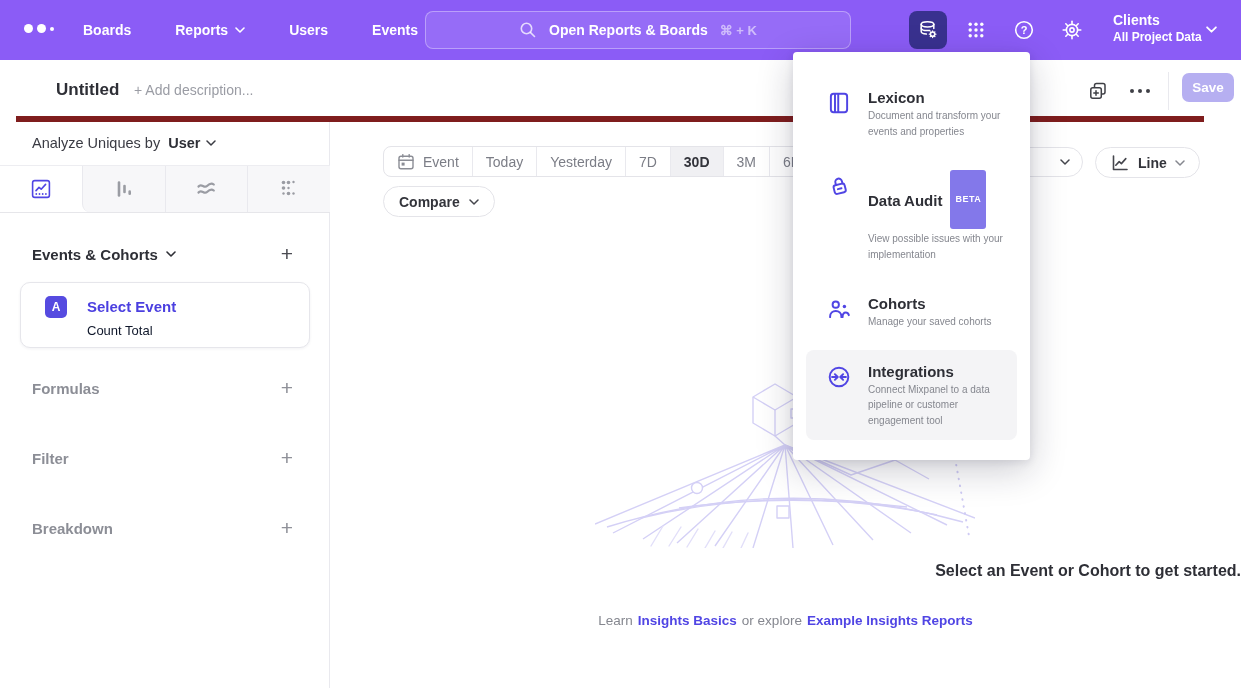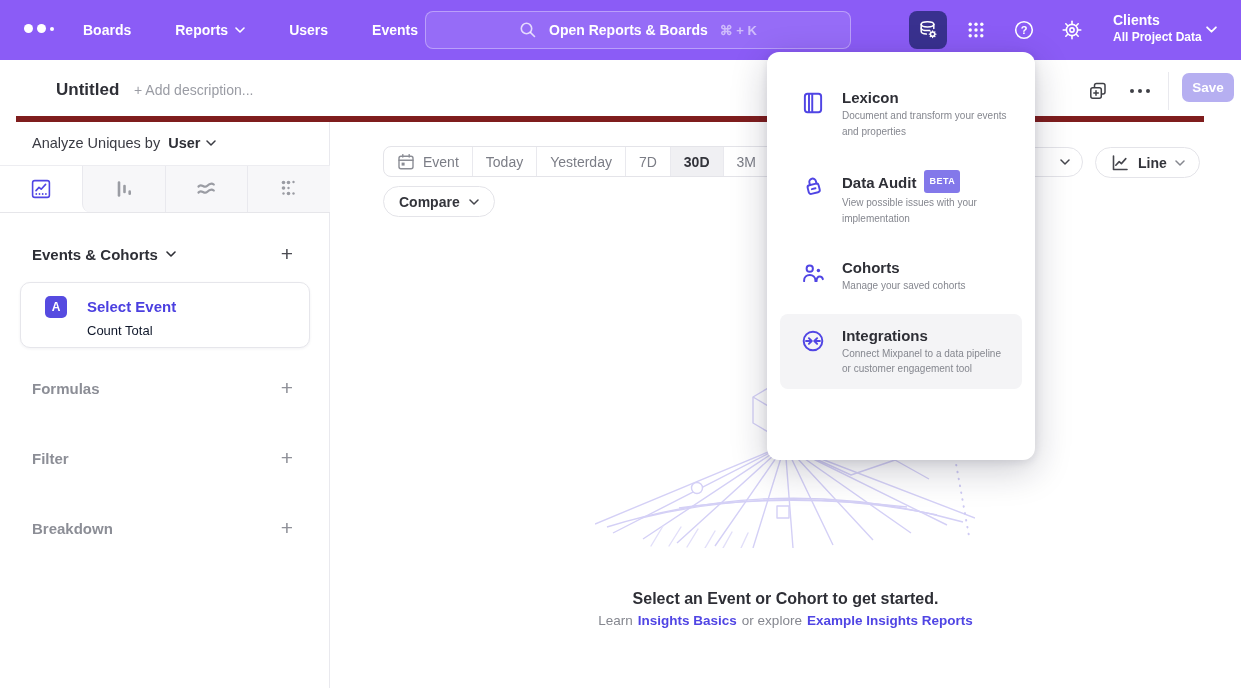--- a/index.html
+++ b/index.html
@@ -72,34 +72,34 @@
     font-size:14px; color:#7b7d86; border-left:1px solid #e9e9ee; cursor:pointer; white-space:nowrap; }
   .date-cell:first-child { border-left:none; }
   .date-cell.active { background:#f0f0f3; color:#33343b; font-weight:700; }
   .compare-btn { position:absolute; left:53px; top:64px; height:31px; padding:0 15px; display:flex; align-items:center; gap:9px;
     background:#fff; border:1px solid #e4e4e9; border-radius:16px; font-size:14px; font-weight:700; color:#33343b; cursor:pointer; }
   .hidden-btn { position:absolute; left:665px; top:25px; width:88px; height:30px; background:#fff; border:1px solid #e4e4e9;
     border-radius:15px; display:flex; align-items:center; justify-content:flex-end; padding-right:12px; color:#6e7077; cursor:pointer; }
   .line-btn { position:absolute; left:765px; top:25px; height:31px; padding:0 14px; display:flex; align-items:center; gap:8px;
     background:#fff; border:1px solid #e4e4e9; border-radius:16px; font-size:14px; font-weight:700; color:#33343b; cursor:pointer; }
   .illustration { position:absolute; left:265px; top:256px; z-index:1; }
-  .empty-title { position:absolute; left:0; right:0; top:468px; text-align:center; font-size:16px; font-weight:700; color:#2e2f36; }
+  .empty-title { position:absolute; left:0; right:0; top:440px; text-align:right; font-size:16px; font-weight:700; color:#2e2f36; }
   .empty-sub { position:absolute; left:0; right:0; top:491px; display:flex; justify-content:center; gap:5px; font-size:13.5px; color:#85878f; }
   .empty-sub a { color:#5045e4; font-weight:700; text-decoration:none; cursor:pointer; }
 
   
-  .menu-panel { position:absolute; left:767px; top:52px; width:268px; height:408px; background:#fff; border-radius:12px;
+  .menu-panel { position:absolute; left:793px; top:52px; width:237px; height:408px; background:#fff; border-radius:4px;
     box-shadow:0 10px 36px rgba(23,23,48,0.22), 0 2px 8px rgba(23,23,48,0.10); z-index:60; padding:24px 13px 14px; }
   .menu-row { display:flex; gap:16px; padding:12px 14px 12px 20px; border-radius:8px; cursor:pointer; margin-bottom:8px; }
   .menu-row.hover { background:#f4f4f6; margin-bottom:0; }
   .menu-icon { flex:0 0 26px; padding-top:2px; }
   .menu-title { font-size:15px; font-weight:700; color:#2e2f36; line-height:19px; display:flex; align-items:center; gap:8px; }
   .menu-desc { font-size:10px; color:#85878f; line-height:15.5px; margin-top:1px; max-width:176px; }
   .beta-badge { background:#8378ea; color:#fff; font-size:9px; font-weight:700; letter-spacing:0.5px;
-    padding:2px 5px; border-radius:3px; transform:translateY(-1px); }
+    padding:20px 5px; border-radius:3px; transform:translateY(-1px); }
 </style>
 </head>
 <body>
 
 <div class="topnav">
   <div class="logo">
     <span class="dot"></span>
     <span class="dot"></span>
     <span class="dot small"></span>
   </div>

